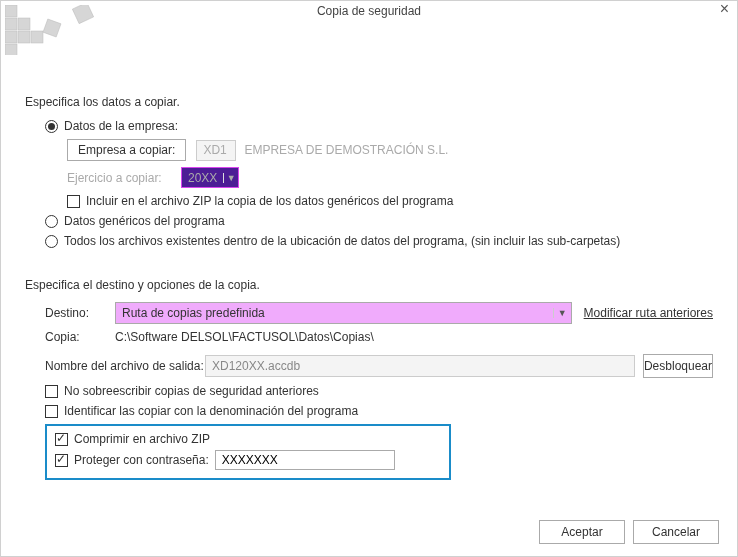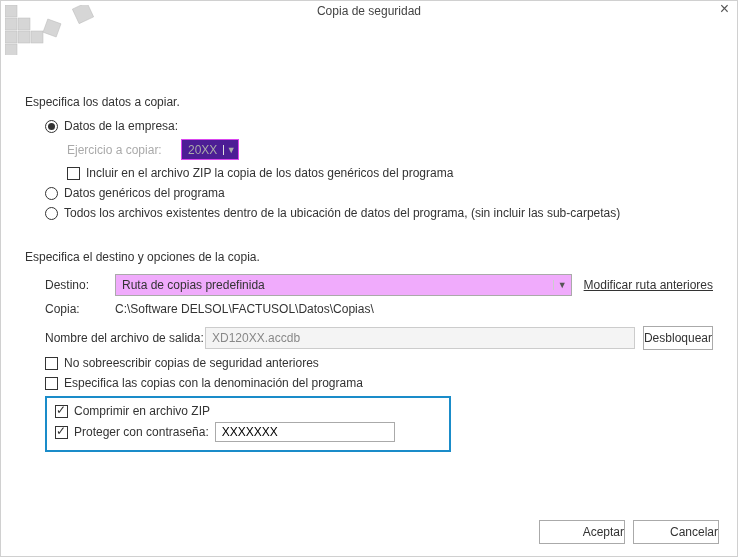--- a/index.html
+++ b/index.html
@@ -146,21 +146,21 @@
     font-size: 12px;
     width: 180px;
     margin-left: 6px;
   }
   .footer {
     position: absolute;
     bottom: 12px;
     right: 18px;
     display: flex;
   }
-  .footer .btn { min-width: 86px; text-align: right; margin-top: 48px; }
+  .footer .btn { min-width: 86px; text-align: center; margin-top: 48px; }
 </style>
 </head>
 <body>
 
 <div class="logo">
 <svg width="100" height="50">
   <rect class="sq" x="0" y="0" width="12" height="12"></rect>
   <rect class="sq" x="0" y="13" width="12" height="12"></rect>
   <rect class="sq" x="13" y="13" width="12" height="12"></rect>
   <rect class="sq" x="0" y="26" width="12" height="12"></rect>
@@ -179,20 +179,27 @@
 
 <div class="content">
 
   <div class="section-title">Especifica los datos a copiar.</div>
 
   <div class="row indent1">
     <span class="radio checked"></span>
     <span>Datos de la empresa:</span>
   </div>
 
+  <div class="row indent2">
+    <button class="btn-small">Empresa a copiar:</button>
+    <span style="width:10px"></span>
+    <input class="input-disabled" style="width: 40px;" disabled="" value="XD1">
+    <span style="width:8px"></span>
+    <span class="disabled-text">EMPRESA DE DEMOSTRACIÓN S.L.</span>
+  </div>
 
   <div class="row indent2">
     <span class="disabled-text" style="width:104px">Ejercicio a copiar:</span>
     <span style="width:10px"></span>
     <div class="select-disabled" style="width:58px">
       <span class="val">20XX</span>
       <span class="arrow">▼</span>
     </div>
   </div>
 
@@ -235,21 +242,21 @@
     <button class="btn">Desbloquear</button>
   </div>
 
   <div class="row indent1" style="margin-top:6px">
     <span class="check"></span>
     <span>No sobreescribir copias de seguridad anteriores</span>
   </div>
 
   <div class="row indent1">
     <span class="check"></span>
-    <span>Especifica las copias con la denominación del programa</span>
+    <span>Identificar las copiar con la denominación del programa</span>
   </div>
 
   <div class="highlight-box indent1">
     <div class="row" style="margin-bottom:4px">
       <span class="check checked"></span>
       <span>Comprimir en archivo ZIP</span>
     </div>
     <div class="row" style="margin-bottom:0">
       <span class="check checked"></span>
       <span>Proteger con contraseña:</span>

